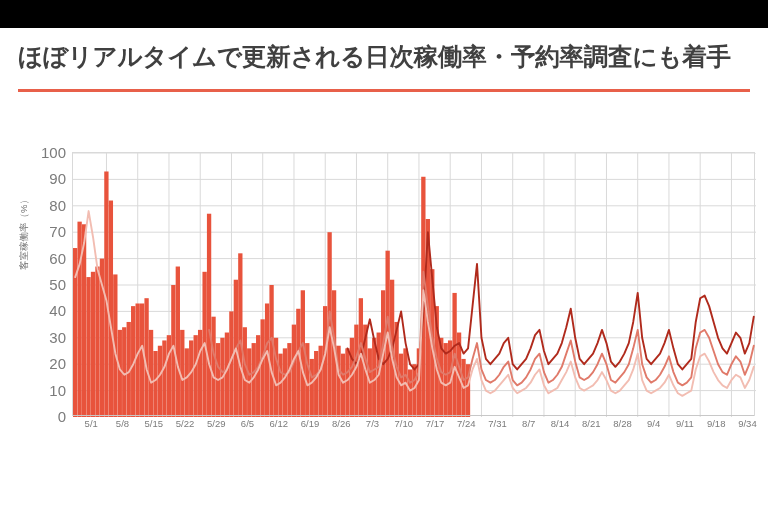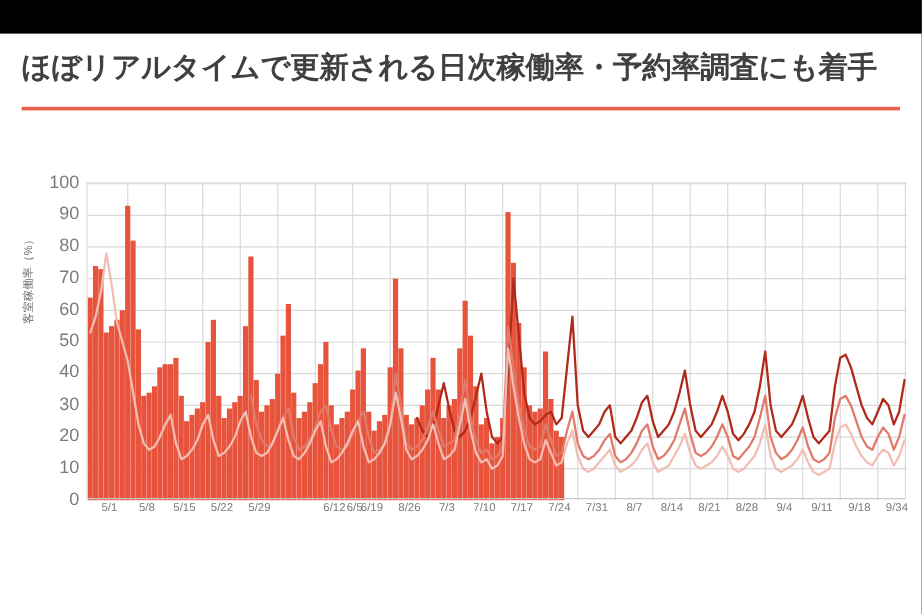--- a/index.html
+++ b/index.html
@@ -279,21 +279,21 @@
         </svg>
       <div id="plot-baseline"></div>
     </div>
 
     <div id="xlabels">
         <span style="left: 2.23203px;">5/1</span>
         <span style="left: 33.4804px;">5/8</span>
         <span style="left: 64.7288px;">5/15</span>
         <span style="left: 95.9771px;">5/22</span>
         <span style="left: 127.225px;">5/29</span>
-        <span style="left: 158.474px; margin-left: 48px;">6/5</span>
+        <span style="left: 158.474px;">6/5</span>
         <span style="left: 189.722px;">6/12</span>
         <span style="left: 220.971px;">6/19</span>
         <span style="left: 252.219px;">8/26</span>
         <span style="left: 283.467px;">7/3</span>
         <span style="left: 314.716px;">7/10</span>
         <span style="left: 345.964px;">7/17</span>
         <span style="left: 377.212px;">7/24</span>
         <span style="left: 408.461px;">7/31</span>
         <span style="left: 439.709px;">8/7</span>
         <span style="left: 470.958px;">8/14</span>

